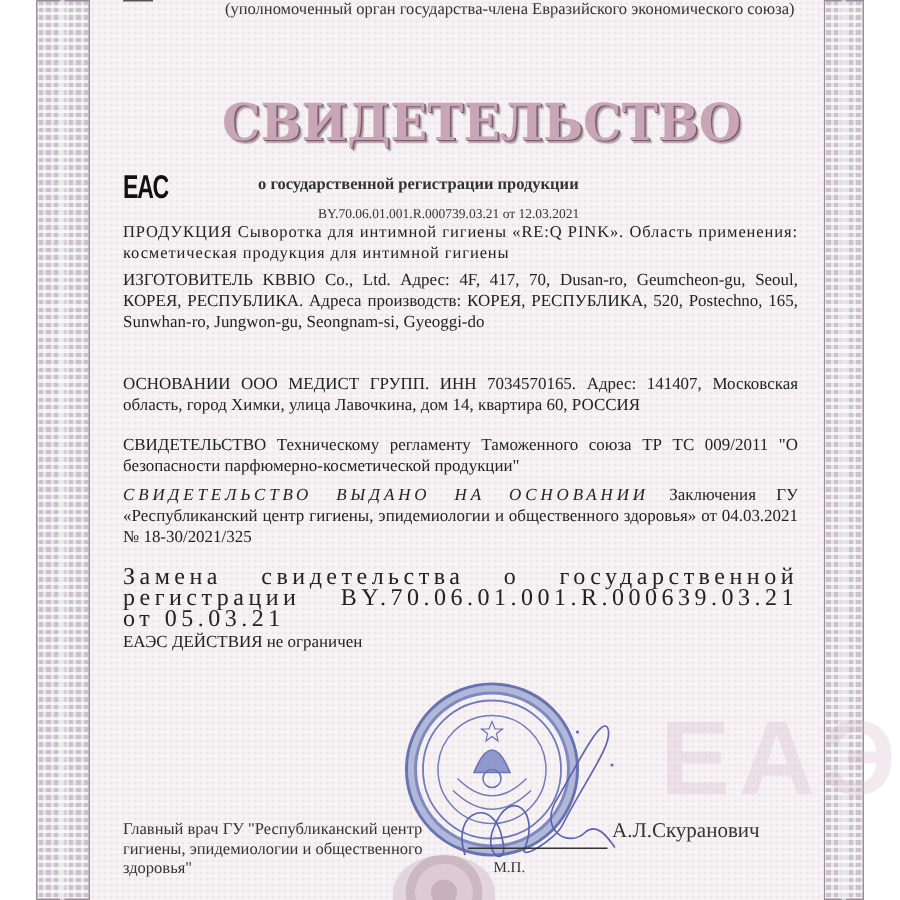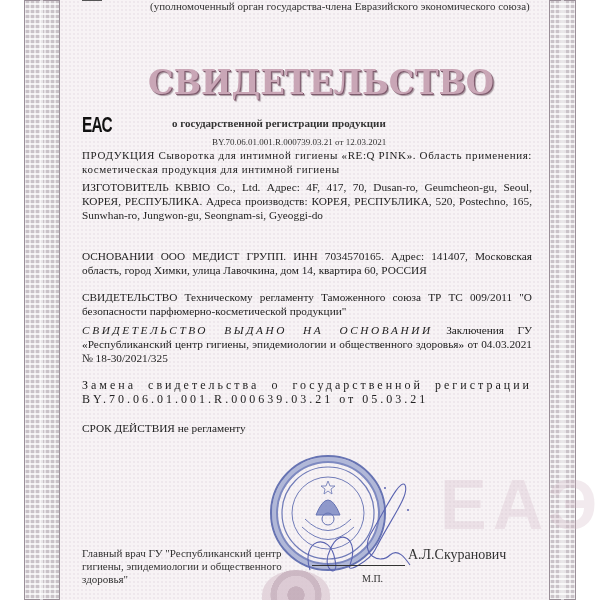--- a/index.html
+++ b/index.html
@@ -97,21 +97,21 @@
 
     .footer-left {
       position: absolute; left: 82px; top: 547px; width: 200px;
       font-size: 11px; line-height: 13px; color: #333;
     }
     .signer {
       position: absolute; left: 408px; top: 547px;
       font-size: 14px; color: #333;
     }
     .mp {
-      position: absolute; left: 362px; top: 573px;
+      position: absolute; left: 329px; top: 573px;
       font-size: 10px; color: #333;
     }
     .rose {
       position: absolute; left: 262px; top: 570px; width: 68px; height: 50px;
       border-radius: 50% 50% 40% 40%;
       background: radial-gradient(circle at 50% 50%, #bfa6b4 0 20%, #d8c4cf 21% 45%, #c5aebb 46% 60%, #e0d0d8 61% 100%);
       opacity: 0.85;
     }
   </style>
 </head>
@@ -154,27 +154,27 @@
 <div class="body-text" style="top:290px;">
   <span>СВИДЕТЕЛЬСТВО</span>
   <span>Техническому регламенту Таможенного союза ТР ТС 009/2011 "О безопасности парфюмерно-косметической продукции"</span>
 </div>
 
 <div class="body-text" style="top:323px;">
   <span class="spaced">СВИДЕТЕЛЬСТВО ВЫДАНО НА ОСНОВАНИИ</span>
   <span>Заключения ГУ «Республиканский центр гигиены, эпидемиологии и общественного здоровья» от 04.03.2021 № 18-30/2021/325</span>
 </div>
 
-<div class="body-text spaced-wide" style="top:378px; font-size:12px;">
+<div class="body-text spaced-wide" style="top:378px; font-size:16px;">
   <span>Замена свидетельства о государственной регистрации BY.70.06.01.001.R.000639.03.21 от 05.03.21</span>
 </div>
 
 <div class="body-text" style="top:421px;">
-  <span>СРОК ДЕЙСТВИЯ</span>
-  <span>не регламенту</span>
+  <span>ЕАЭС ДЕЙСТВИЯ</span>
+  <span>не ограничен</span>
 </div>
 
 <div class="seal">
   <svg width="112" height="112" viewBox="0 0 112 112">
     <circle cx="56" cy="56" r="46" fill="none" stroke="#5a68ae" stroke-width="1.2"></circle>
     <circle cx="56" cy="56" r="36" fill="none" stroke="#5a68ae" stroke-width="1"></circle>
     <path d="M30 70 Q56 95 82 70" fill="none" stroke="#5a68ae" stroke-width="1"></path>
     <path d="M33 62 Q56 85 79 62" fill="none" stroke="#5a68ae" stroke-width="1"></path>
     <path d="M44 58 Q56 28 68 58 Z" fill="#7d8ac4" stroke="#4e5ea8" stroke-width="1"></path>
     <circle cx="56" cy="62" r="6" fill="none" stroke="#4e5ea8" stroke-width="1"></circle>

